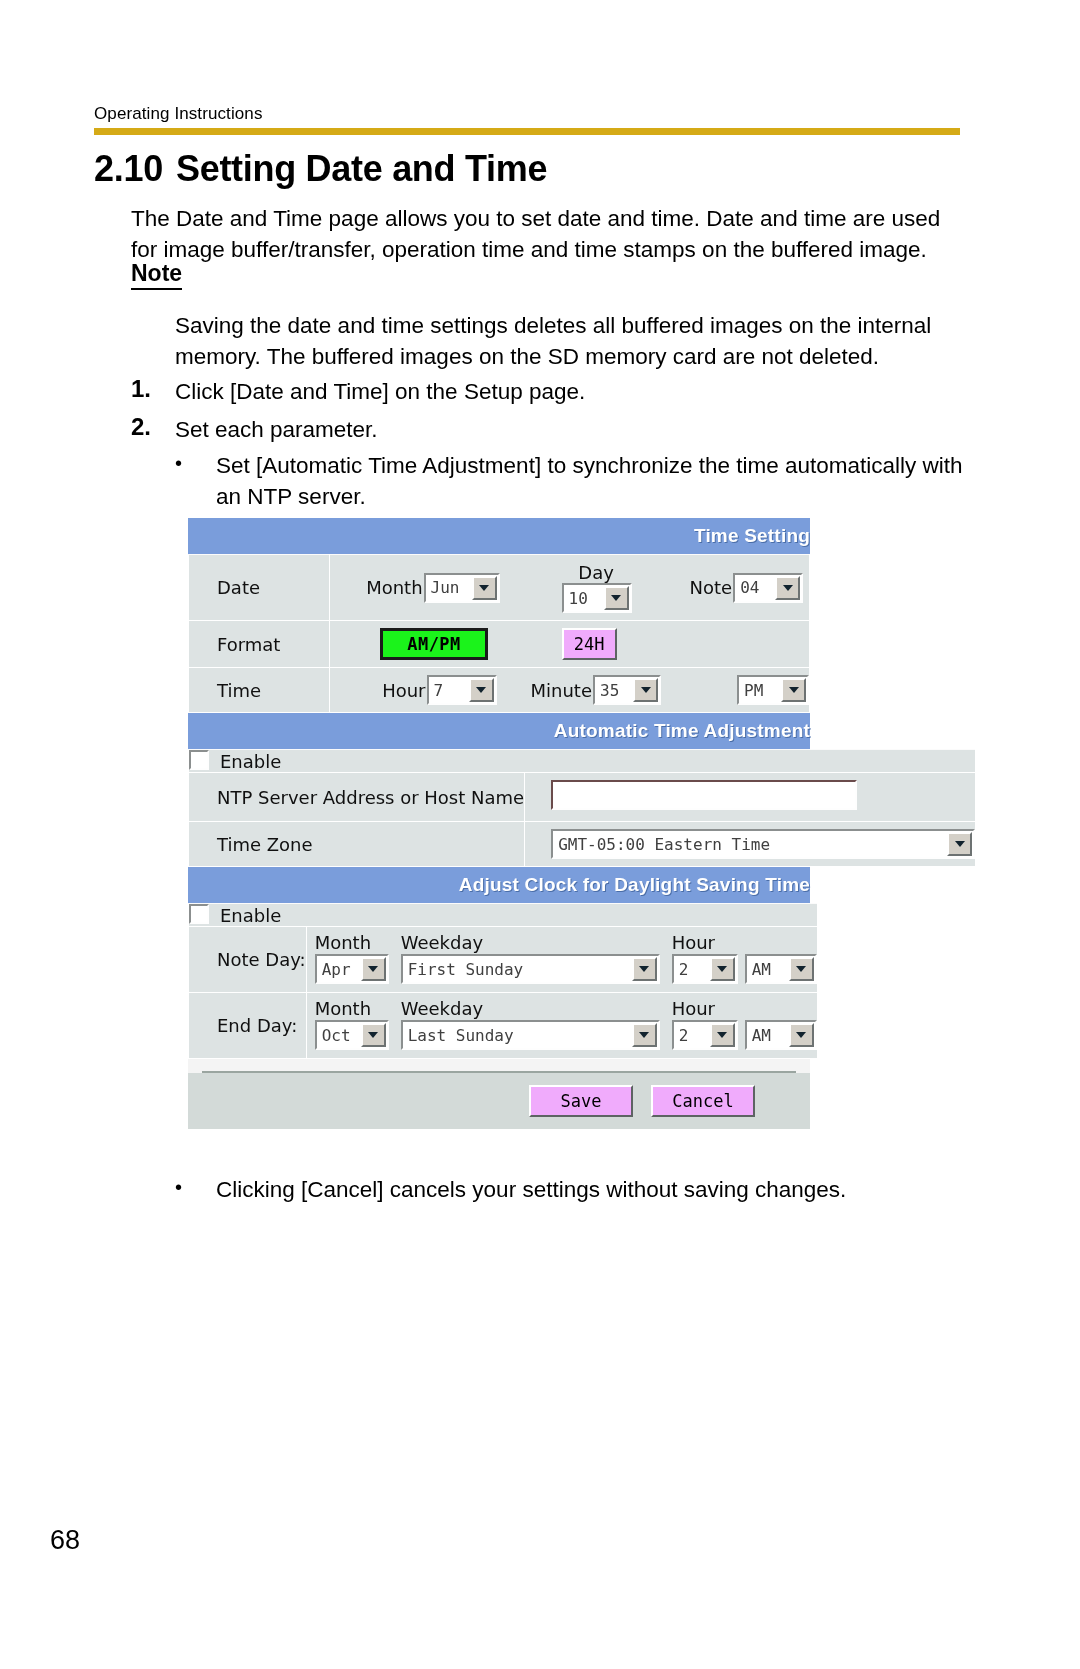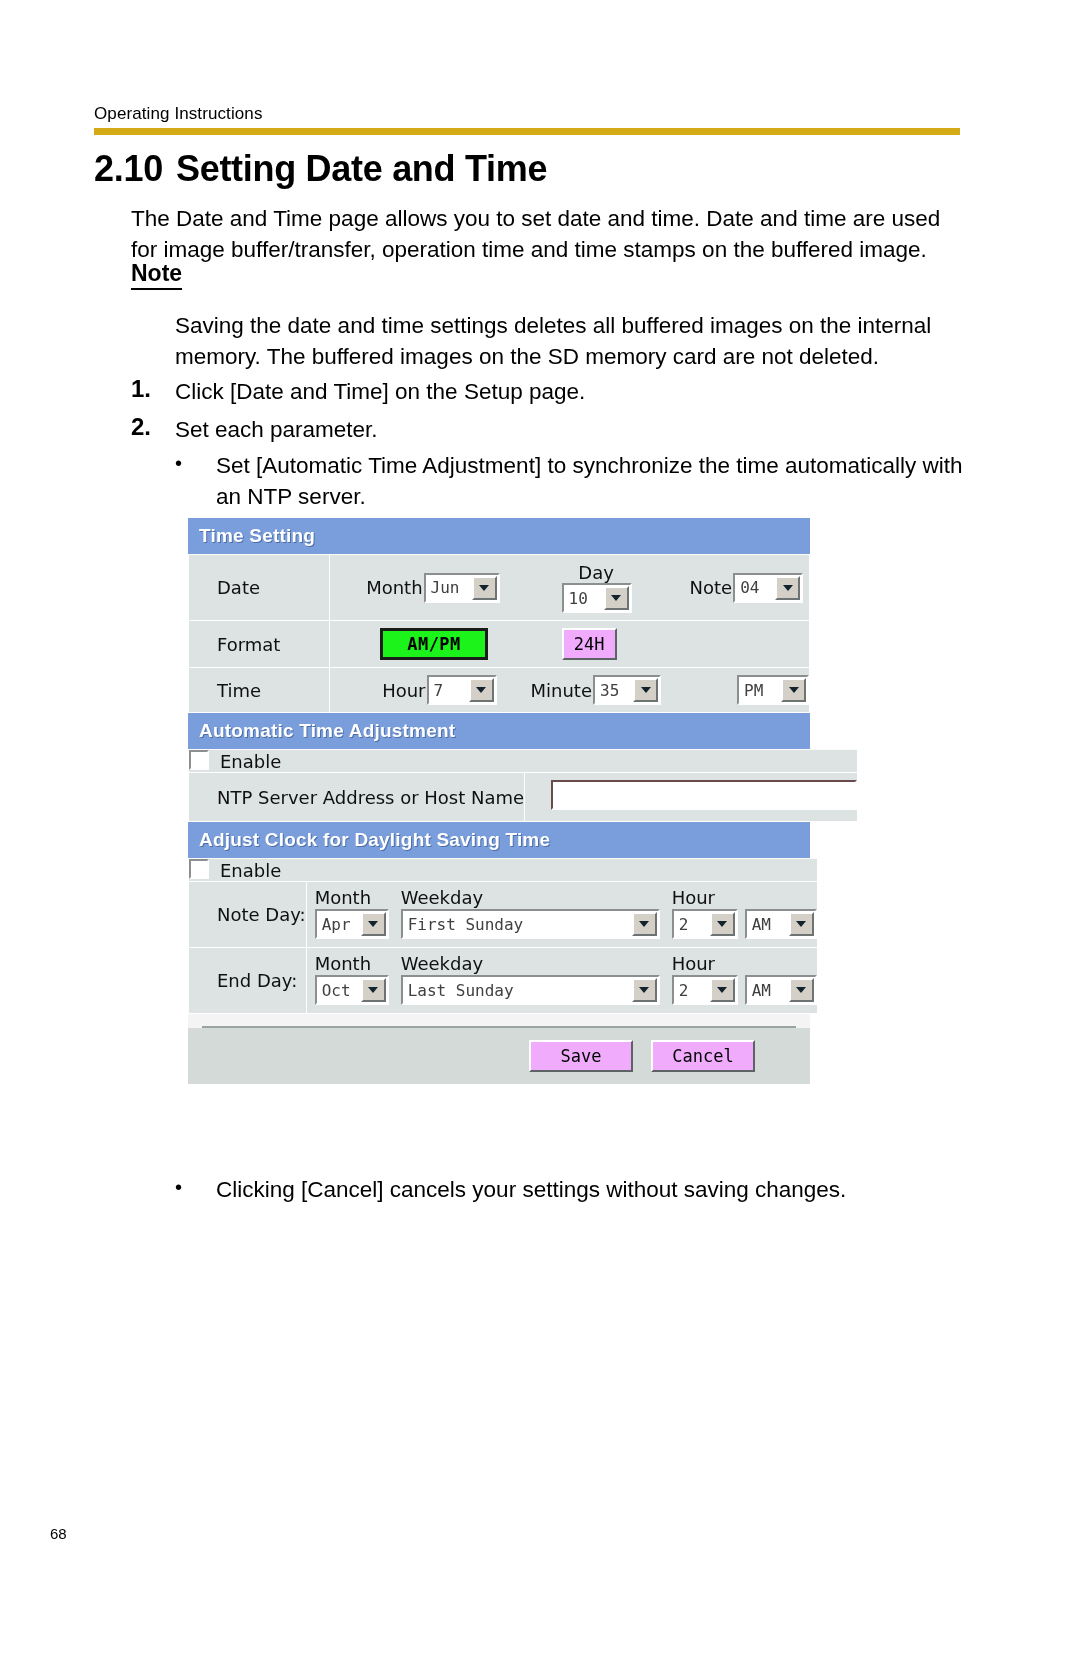--- a/index.html
+++ b/index.html
@@ -71,20 +71,21 @@
   }
   .band {
     background:#7a9ddb;
     color:#ffffff;
     font-family:"Liberation Sans", sans-serif;
     font-weight:bold;
     font-size:19px;
     padding:7px 0 7px 11px;
     text-shadow:1px 1px 0 #4b6ea8;
     letter-spacing:.2px;
+    text-align:right;
   }
   .grid { border-collapse:collapse; width:100%; }
   .grid td {
     background:#dde3e3;
     border:1px solid #ffffff;
     border-top:1px solid #fbfbfb;
     padding:0;
     font-size:18px;
     font-family:"DejaVu Sans", sans-serif;
     color:#101010;
@@ -173,21 +174,21 @@
   .sep-line { height:2px; background:#9aa5a0; }
   .foot {
     background:#d3dad8; padding:12px 0;
     display:flex; justify-content:flex-end; align-items:center;
     gap:18px; padding-right:55px;
   }
   .foot .btn3d { padding:4px 0; width:100px; }
 
   .pageno {
     position:absolute; left:50px; top:1525px;
-    font-size:15px;
+    font-size:27px;
   }
 </style>
 </head>
 <body>
 
 <div class="page">
 
   <div class="runhead">Operating Instructions</div>
   <div class="goldrule"></div>
 
@@ -302,20 +303,31 @@
         <td colspan="2" class="chkrow">
           <span class="chk"></span><span>Enable</span>
         </td>
       </tr>
       <tr>
         <td class="lbl" style="line-height:27px;padding:10px 0 10px 28px;">NTP Server Address or Host Name</td>
         <td class="val" style="padding-left:26px;">
           <span class="textbox"></span>
         </td>
       </tr>
+      <tr>
+        <td class="lbl">Time Zone</td>
+        <td class="val" style="padding-left:26px;">
+          <span class="sel wide-sel">
+            <span class="txt">GMT-05:00 Eastern Time</span>
+            <span class="arrow">
+                  <i></i>
+                </span>
+          </span>
+        </td>
+      </tr>
     </tbody>
       </table>
 
     <div class="band">Adjust Clock for Daylight Saving Time</div>
 
     <table class="grid">
       <tbody>
           <tr>
         <td colspan="2" class="chkrow">
           <span class="chk"></span><span>Enable</span>

